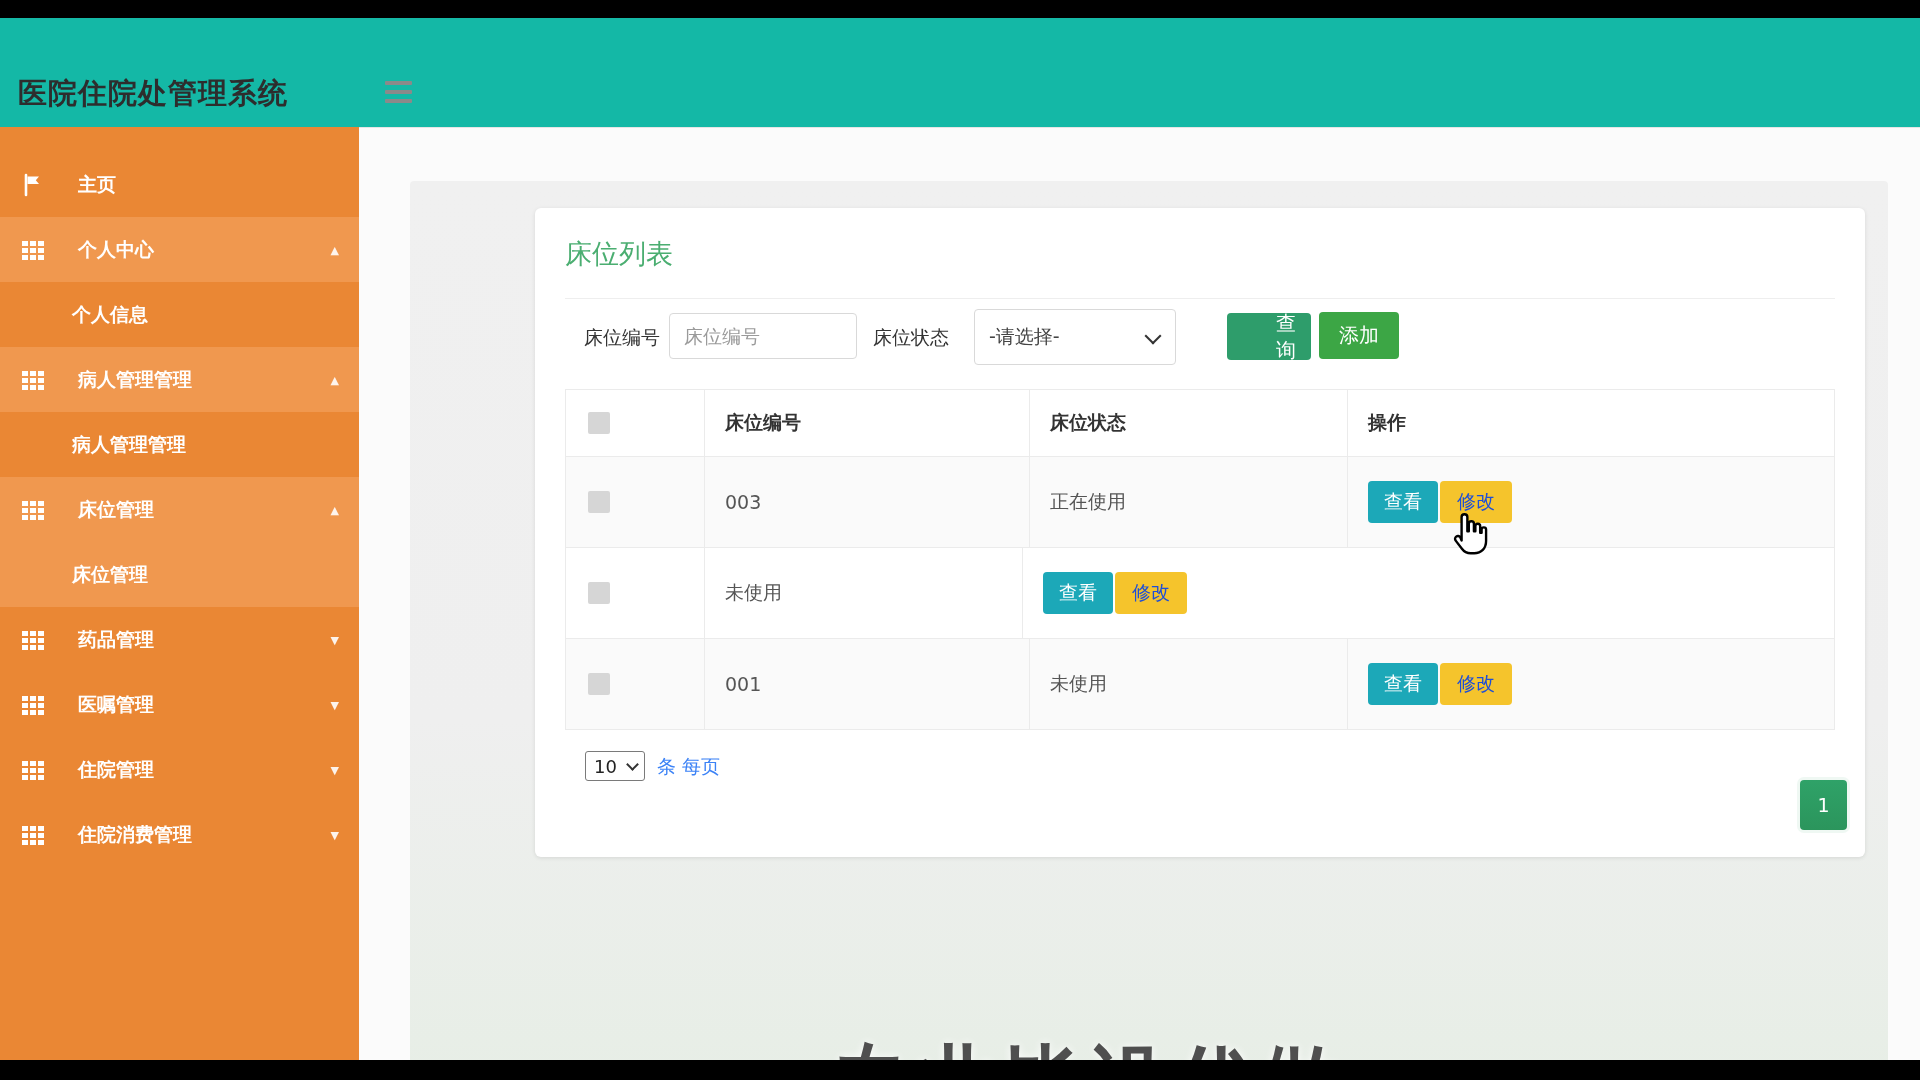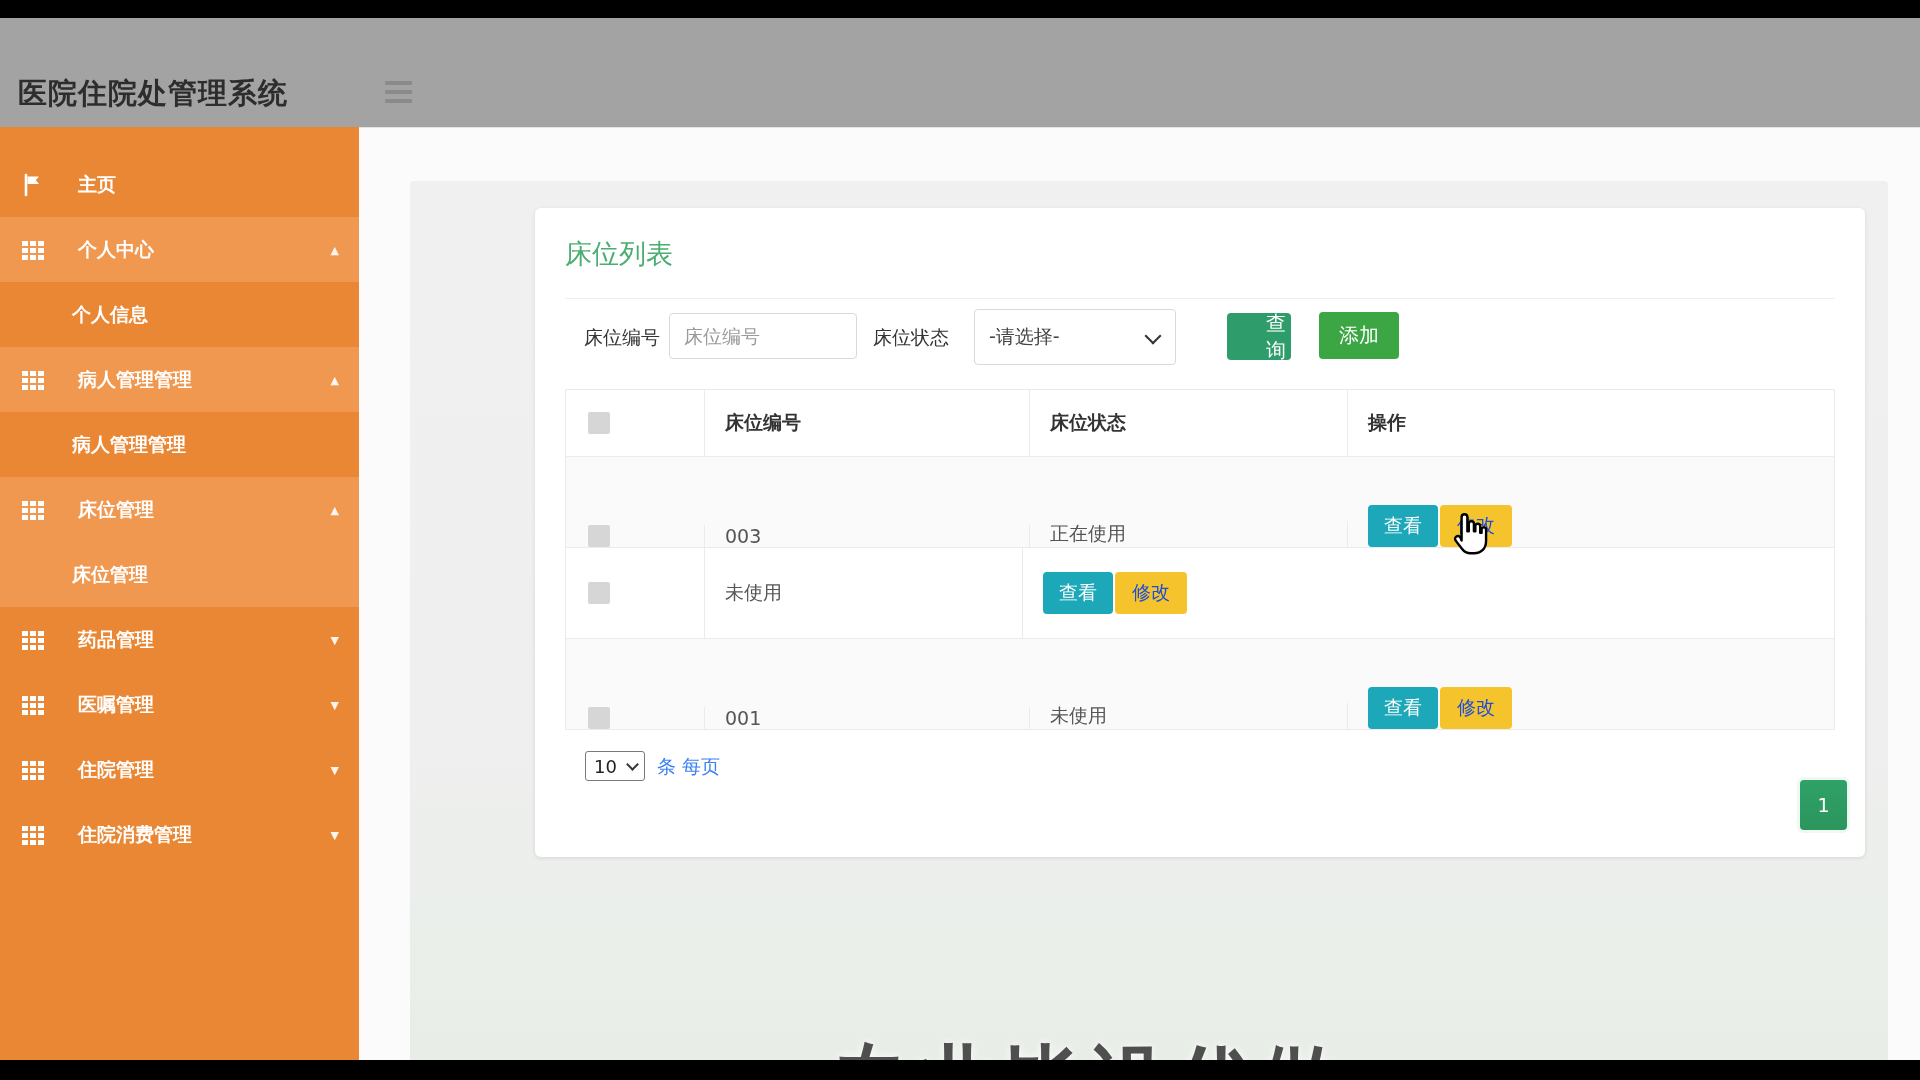--- a/index.html
+++ b/index.html
@@ -7,21 +7,21 @@
     width:1920px;height:1080px;position:relative;overflow:hidden;
     background:#fbfbfb;
     font-family:"DejaVu Sans","Liberation Sans",sans-serif;
     -webkit-font-smoothing:antialiased;
   }
   
   .bar-top{position:absolute;left:0;top:0;width:1920px;height:18px;background:#000;}
   .bar-bottom{position:absolute;left:0;top:1060px;width:1920px;height:20px;background:#000;z-index:50;}
 
   
-  .header{position:absolute;left:0;top:18px;width:1920px;height:109px;background:#a3a3a3;border-bottom:1px solid #e5e5e5;}
+  .header{position:absolute;left:0;top:18px;width:1920px;height:109px;background:#14b8a6;border-bottom:1px solid #e5e5e5;}
   .app-title{position:absolute;left:18px;top:56px;font-size:29px;font-weight:bold;color:#2d2d2d;letter-spacing:1px;}
   .hamburger{position:absolute;left:385px;top:63px;width:30px;height:26px;cursor:pointer;}
   .hamburger span{display:block;width:27px;height:4px;background:#8a8a8a;border-radius:1px;margin:0 0 5px 0;}
 
   
   .sidebar{position:absolute;left:0;top:127px;width:359px;height:933px;background:#EA8734;padding-top:25px;box-sizing:border-box;z-index:5;}
   .sb-item{position:relative;height:65px;display:flex;align-items:center;cursor:pointer;}
   .sb-item.light{background:#F0984F;}
   .sb-icon{position:absolute;left:20px;top:50%;transform:translateY(-50%);width:26px;height:26px;display:flex;align-items:center;justify-content:center;}
   .sb-label{position:absolute;left:78px;font-size:19px;font-weight:600;color:#ffffff;white-space:nowrap;}
@@ -51,30 +51,30 @@
     font-family:"DejaVu Sans","Liberation Sans",sans-serif;outline:none;background:#fff;
   }
   .flt-input::placeholder{color:#9a9a9a;}
   .flt-select{
     position:absolute;left:439px;top:101px;width:202px;height:56px;box-sizing:border-box;
     border:1px solid #d9d9d9;border-radius:4px;background:#fff;display:flex;align-items:center;
     padding:0 14px;font-size:19px;color:#444;cursor:pointer;
   }
   .flt-select .chev{position:absolute;right:16px;top:20px;width:10px;height:10px;border-right:2.5px solid #333;border-bottom:2.5px solid #333;transform:rotate(45deg);}
   .btn{display:flex;align-items:center;justify-content:center;border:none;border-radius:4px;color:#fff;font-size:20px;cursor:pointer;font-family:inherit;}
-  .btn-query{position:absolute;left:692px;top:105px;width:64px;height:47px;background:#2E9D6B;padding-left:40px;}
+  .btn-query{position:absolute;left:692px;top:105px;width:84px;height:47px;background:#2E9D6B;padding-left:40px;}
   .btn-add{position:absolute;left:784px;top:104px;width:80px;height:47px;background:#3CA645;text-align:right;}
 
   
   .table{position:absolute;left:30px;top:181px;width:1270px;border:1px solid #ebebeb;box-sizing:border-box;}
   .t-row{display:flex;border-bottom:1px solid #ebebeb;background:#fff;}
   .t-row:last-child{border-bottom:none;}
   .t-row.head{height:66px;}
   .t-row.body{height:90px;}
-  .t-row.stripe{background:#fafafa;align-items:flex-end;}
+  .t-row.stripe{background:#fafafa;}
   .t-cell{box-sizing:border-box;border-right:1px solid #ebebeb;display:flex;align-items:center;padding-left:20px;}
   .t-cell:last-child{border-right:none;}
   .c1{width:139px;}
   .c2{width:325px;}
   .c3{width:318px;}
   .c4{width:488px;flex:1;}
   .th{font-size:19px;font-weight:bold;color:#333;}
   .td{font-size:19px;color:#555;}
   .chk{width:22px;height:22px;background:#d6d6d6;border-radius:2px;margin-left:2px;cursor:pointer;}
   .btn-view{width:70px;height:42px;background:#1CA8B8;font-size:19px;}

